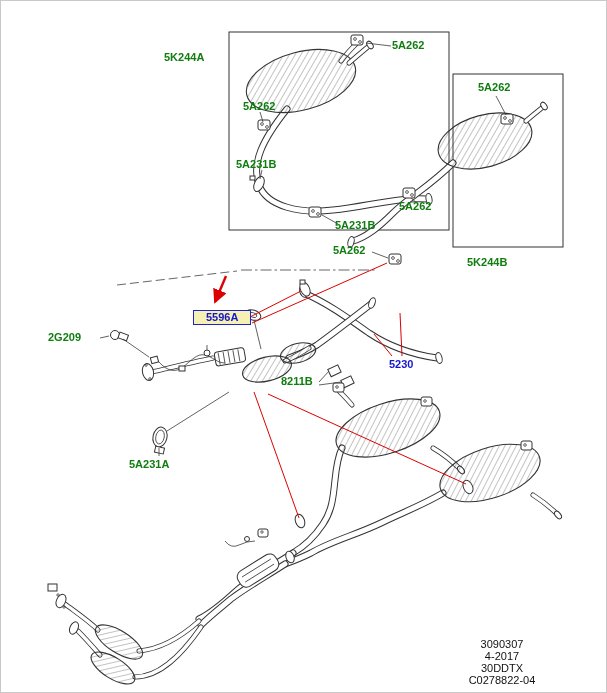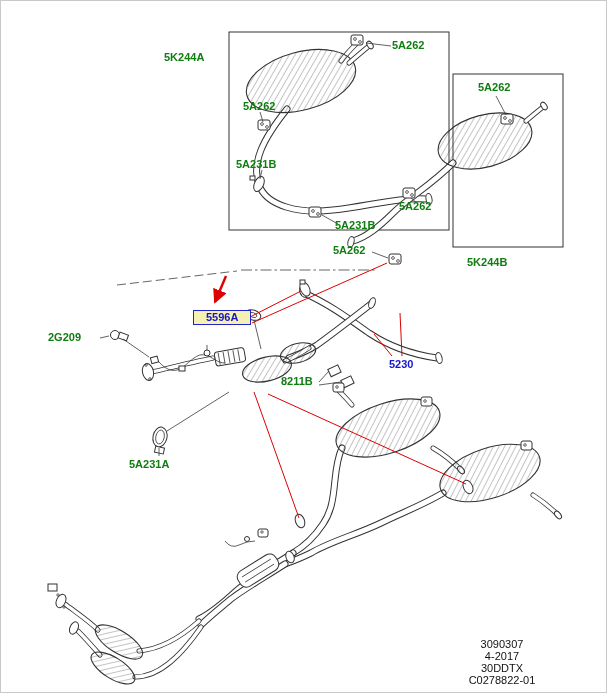--- a/index.html
+++ b/index.html
@@ -298,16 +298,16 @@
   <div class="part-label" style="left:47px;top:330px">2G209</div>
   <div class="part-label blue hl" style="left:192px;top:309px">5596A</div>
   <div class="part-label blue" style="left:378px;top:357px">5230</div>
   <div class="part-label" style="left:280px;top:374px">8211B</div>
   <div class="part-label" style="left:128px;top:457px">5A231A</div>
 
   <div class="footer-text">
     <div>3090307</div>
     <div>4-2017</div>
     <div>30DDTX</div>
-    <div>C0278822-01</div>
+    <div>C0278822-04</div>
   </div>
 
 </div>
 
 </body></html>

